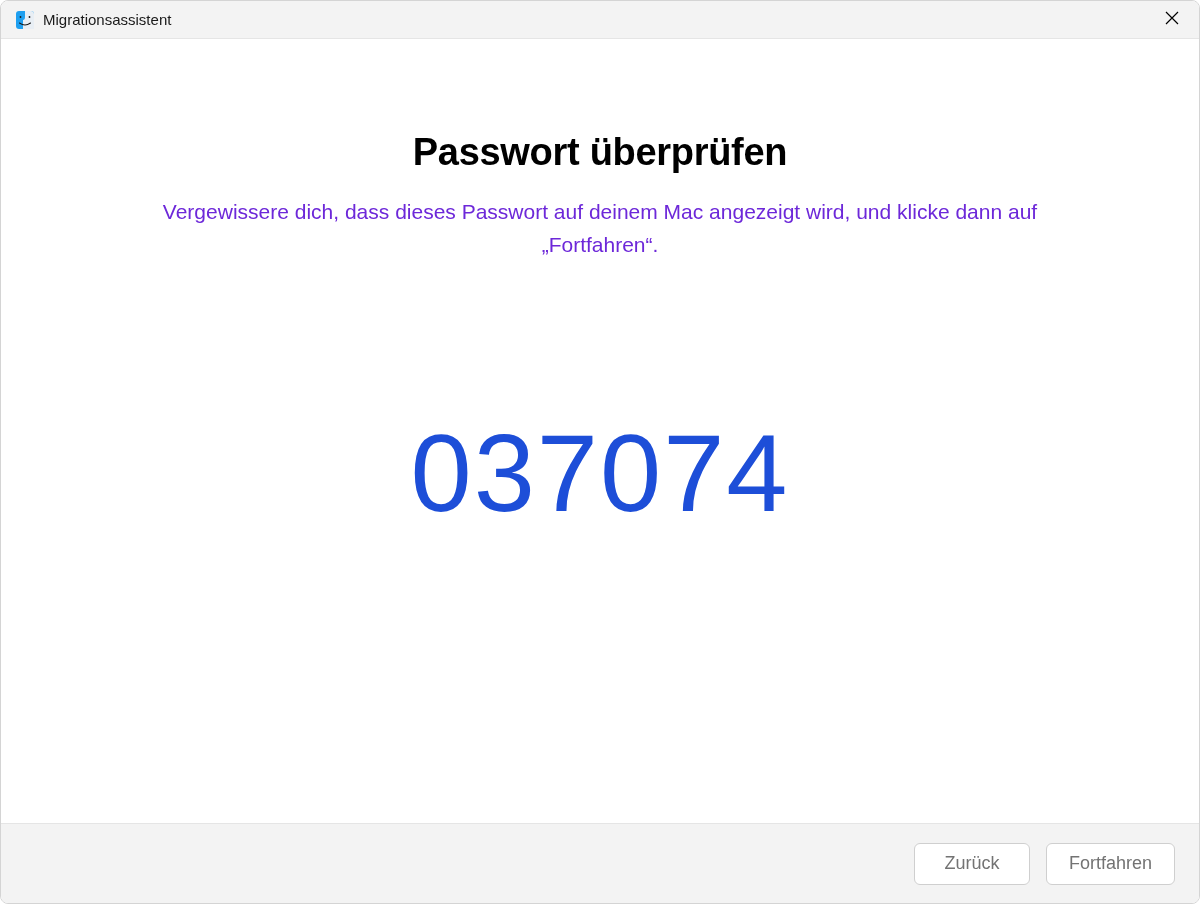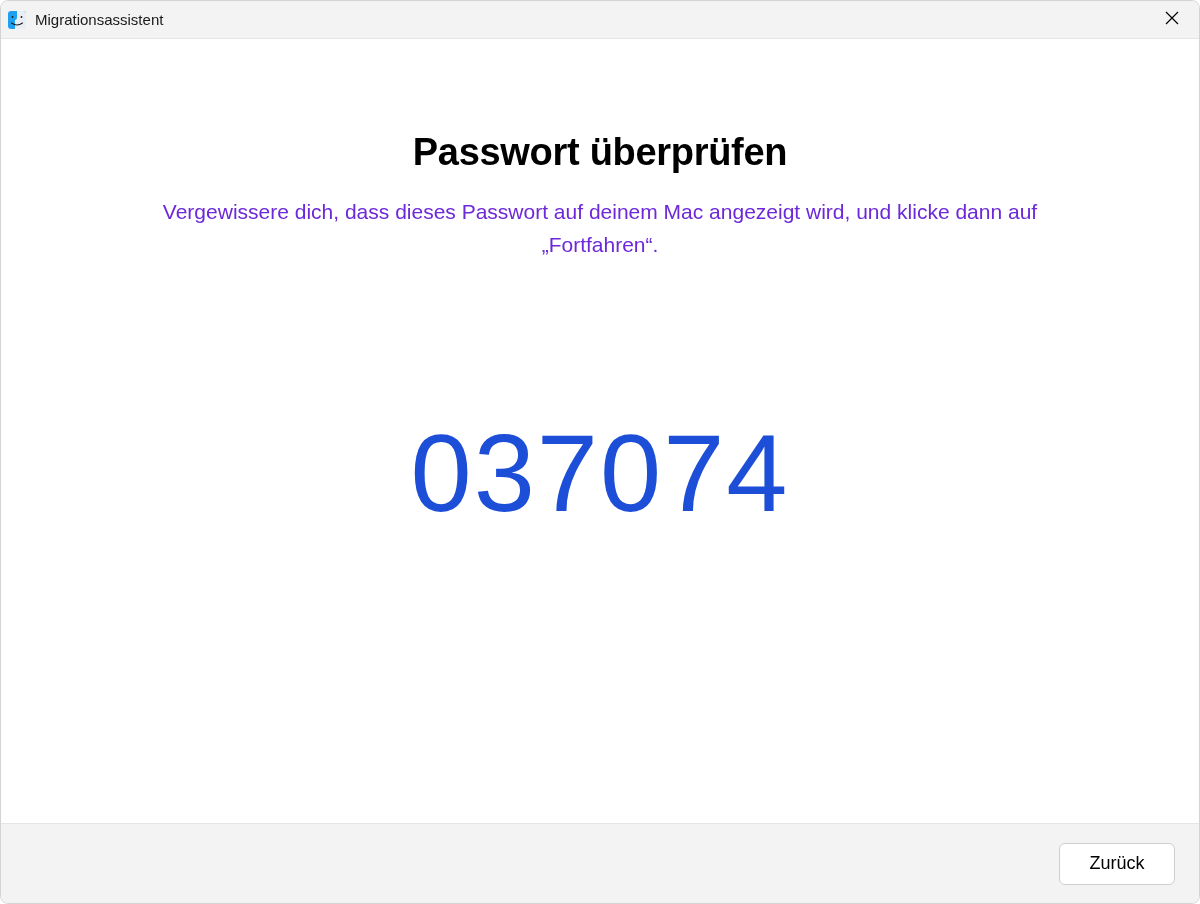--- a/index.html
+++ b/index.html
@@ -19,21 +19,21 @@
       display: flex;
       flex-direction: column;
     }
     
     .titlebar {
       height: 38px;
       background: #f3f3f3;
       border-bottom: 1px solid #e5e5e5;
       display: flex;
       align-items: center;
-      padding: 0 4px 0 6px;
+      padding: 0 4px 0 14px;
       justify-content: space-between;
     }
     
     .titlebar-left {
       display: flex;
       align-items: center;
       gap: 8px;
     }
     
     .app-icon {
@@ -116,21 +116,21 @@
     }
     
     .btn {
       min-width: 116px;
       height: 42px;
       padding: 0 22px;
       background: #ffffff;
       border: 1px solid #cfcfcf;
       border-radius: 6px;
       font-size: 18px;
-      color: #000000;
+      color: #737373;
       cursor: pointer;
       font-family: inherit;
     }
   </style>
 </head>
 <body>
 
 <div class="titlebar">
   <div class="titlebar-left">
     <span class="app-icon">
@@ -154,13 +154,14 @@
 </div>
 
 <div class="content">
   <h1 class="heading">Passwort überprüfen</h1>
   <p class="instruction">Vergewissere dich, dass dieses Passwort auf deinem Mac angezeigt wird, und klicke dann auf „Fortfahren“.</p>
   <div class="code">037074</div>
 </div>
 
 <div class="footer">
   <button class="btn">Zurück</button>
+  <button class="btn">Fortfahren</button>
 </div>
 
 </body></html>

